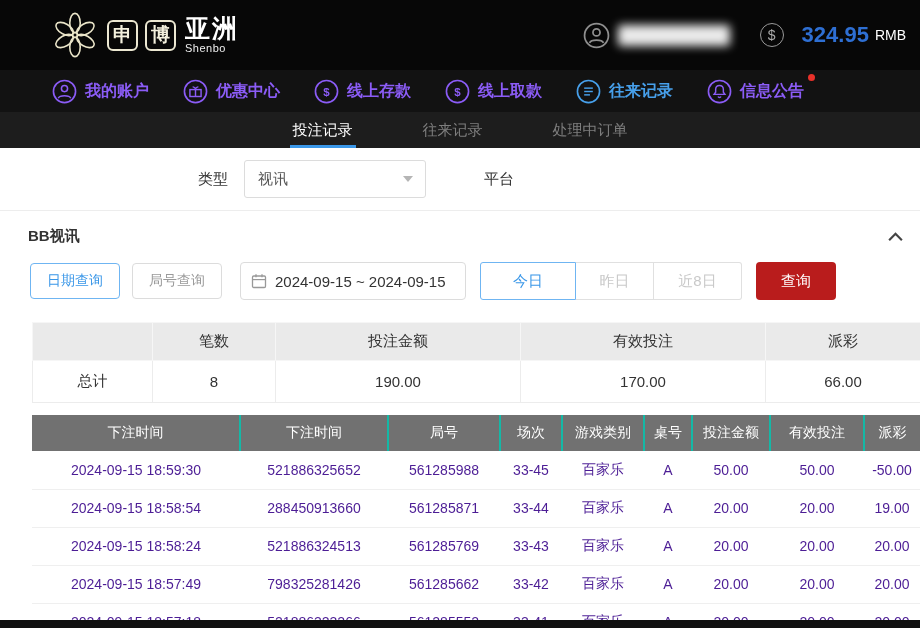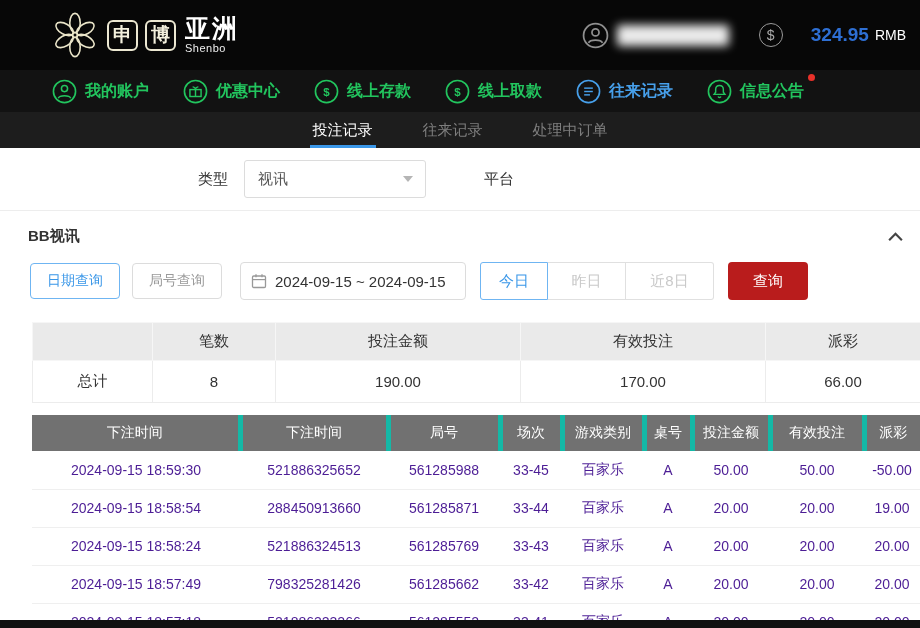--- a/index.html
+++ b/index.html
@@ -26,32 +26,32 @@
   .avatar-circle { width:27px; height:27px; color:#8f8f8f; }
   .name-blur {
     width:112px; height:21px; margin-left:8px; border-radius:3px;
     background:rgba(255,255,255,0.92); filter:blur(5px);
   }
   .dollar-circle {
     width:24px; height:24px; border:1.5px solid #9a9a9a; border-radius:50%;
     color:#ababab; font-size:14px; display:flex; align-items:center; justify-content:center;
     margin-left:30px;
   }
-  .balance-amount { color:#2e6fd3; font-size:19px; font-weight:bold; margin-left:28px; }
+  .balance-amount { color:#2e6fd3; font-size:22px; font-weight:bold; margin-left:18px; }
   .balance-currency { color:#fff; font-size:14px; margin-left:6px; }
 
   
   .nav { height:42px; background:#121212; display:flex; align-items:center; padding-left:52px; gap:34px; }
-  .nav-item { display:flex; align-items:center; gap:8px; color:#22c55e; font-size:16px; font-weight:bold; cursor:pointer; position:relative; }
+  .nav-item { display:flex; align-items:center; gap:8px; color:#8b5cf6; font-size:16px; font-weight:bold; cursor:pointer; position:relative; }
   .nav-item.active { color:#47a0eb; }
   .nav-icon { width:25px; height:25px; display:flex; }
   .nav-dot { position:absolute; top:-5px; right:-11px; width:7px; height:7px; background:#e8312a; border-radius:50%; }
 
   
-  .subnav { height:36px; background:#1d1d1d; display:flex; justify-content:center; gap:44px; }
+  .subnav { height:36px; background:#1d1d1d; display:flex; justify-content:center; gap:64px; }
   .subtab { font-size:15px; color:#7e7e7e; display:flex; align-items:center; height:36px; cursor:pointer; padding:0 3px; }
   .subtab.active { color:#fff; border-bottom:3px solid #3a97e8; padding-top:3px; }
 
   
   .filter-row { display:flex; align-items:center; padding:12px 0 12px 198px; border-bottom:1px solid #ededed; }
   .filter-label { font-size:15px; color:#333; margin-right:16px; }
   .select {
     width:182px; height:38px; border:1px solid #dcdcdc; border-radius:3px;
     display:flex; align-items:center; padding:0 12px 0 13px; cursor:pointer; background:#fff;
   }
@@ -72,41 +72,41 @@
   }
   .btn-outline-blue { border:1px solid #6fb5f2; color:#3a97e8; padding:0 16px; height:36px; }
   .btn-outline-gray { border:1px solid #dcdcdc; color:#9a9a9a; padding:0 16px; height:36px; margin-left:12px; }
   .date-field {
     margin-left:18px; width:226px; height:38px; border:1px solid #dcdcdc; border-radius:4px;
     display:flex; align-items:center; padding:0 10px; cursor:pointer; background:#fff;
   }
   .date-text { font-size:15px; color:#333; margin-left:8px; white-space:nowrap; }
   .seg-group { display:flex; margin-left:14px; }
   .seg { height:38px; display:flex; align-items:center; justify-content:center; font-size:15px; background:#fff; cursor:pointer; }
-  .seg-active { width:68px; border:1px solid #6fb5f2; color:#3a97e8; border-radius:3px 0 0 3px; }
+  .seg-active { width:96px; border:1px solid #6fb5f2; color:#3a97e8; border-radius:3px 0 0 3px; }
   .seg-mid { width:78px; border:1px solid #e0e0e0; border-left:none; color:#c9c9c9; }
   .seg-end { width:88px; border:1px solid #e0e0e0; border-left:none; color:#c9c9c9; border-radius:0 3px 3px 0; }
   .btn-search { margin-left:14px; width:80px; height:38px; background:#b91c1c; color:#fff; font-size:15px; border:none; }
 
   
   .summary-table { margin:22px 0 0 32px; border-collapse:collapse; width:888px; table-layout:fixed; }
   .summary-table th {
     background:#eaeaea; height:38px; font-size:15px; font-weight:normal; color:#333;
     border:1px solid #f6f6f6; text-align:center;
   }
   .summary-table td {
     height:42px; font-size:15px; color:#333; text-align:center;
     border:1px solid #ececec; background:#fff;
   }
 
   
   .detail-table { margin:12px 0 0 32px; border-collapse:collapse; width:888px; table-layout:fixed; }
   .detail-table th {
     background:#717171; color:#fff; font-size:14px; font-weight:normal; height:36px;
-    border-right:5px solid #14b8a6; text-align:center;
+    border-right:2px solid #14b8a6; text-align:center;
   }
   .detail-table th:last-child { border-right:none; }
   .detail-table td {
     height:38px; text-align:center; font-size:14px; color:#4c1d95;
     border-bottom:1px solid #efefef; background:#fff; white-space:nowrap;
   }
   .amount-link { color:#3a97e8; cursor:pointer; }
   .payout-neg { color:#e23b30; }
 
   

